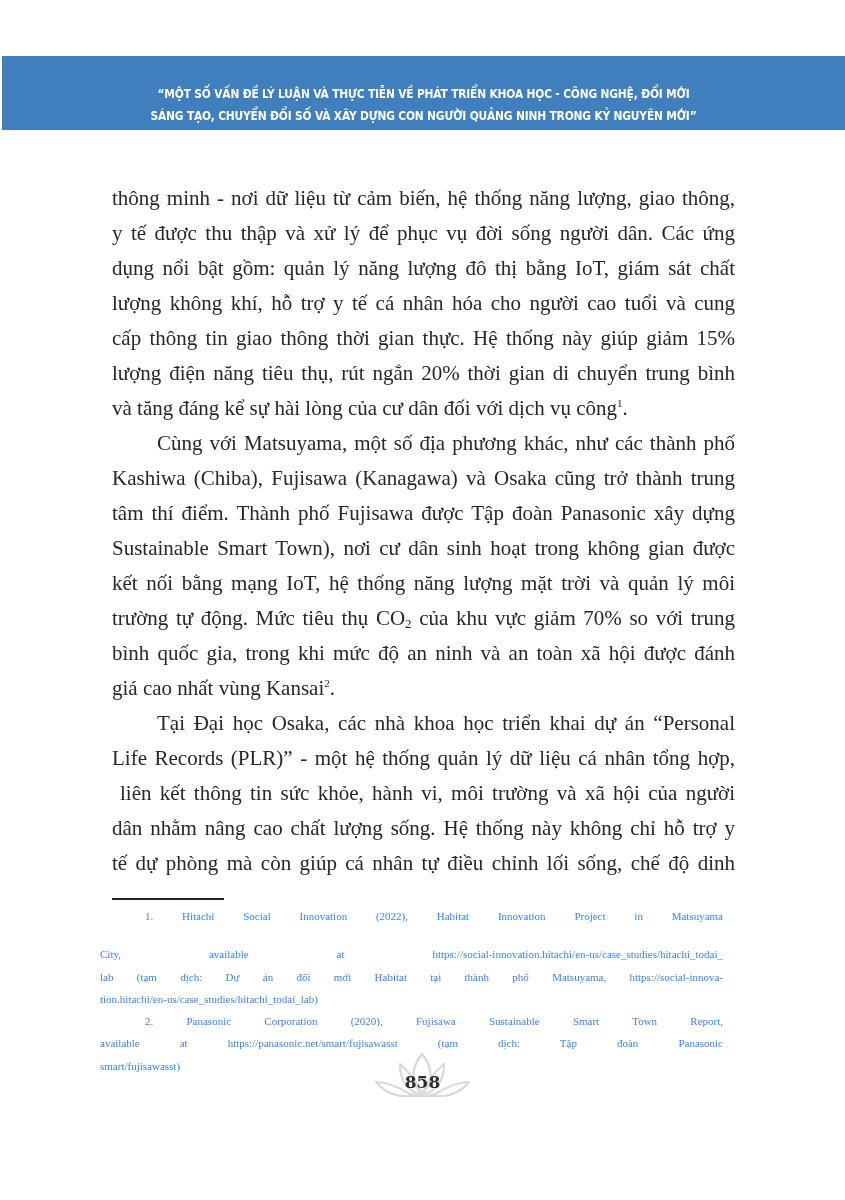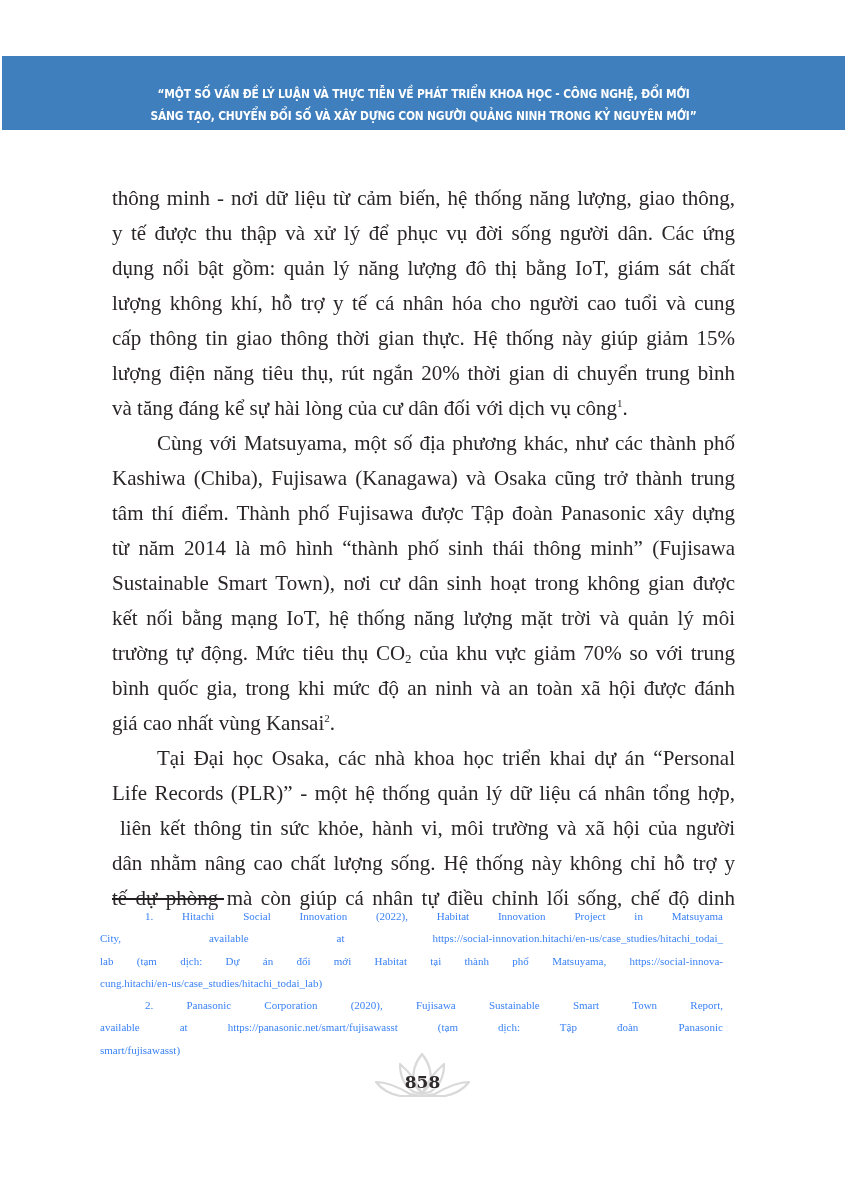--- a/index.html
+++ b/index.html
@@ -144,40 +144,39 @@
   <span class="line" style="display: block; margin-top: 28px;">thông minh - nơi dữ liệu từ cảm biến, hệ thống năng lượng, giao thông,</span>
   <span class="line" style="display: block;">y tế được thu thập và xử lý để phục vụ đời sống người dân. Các ứng</span>
   <span class="line" style="display: block;">dụng nổi bật gồm: quản lý năng lượng đô thị bằng IoT, giám sát chất</span>
   <span class="line" style="display: block;">lượng không khí, hỗ trợ y tế cá nhân hóa cho người cao tuổi và cung</span>
   <span class="line" style="display: block;">cấp thông tin giao thông thời gian thực. Hệ thống này giúp giảm 15%</span>
   <span class="line" style="display: block;">lượng điện năng tiêu thụ, rút ngắn 20% thời gian di chuyển trung bình</span>
   <span class="line last" style="display: block;"><span>và tăng đáng kể sự hài lòng của cư dân đối với dịch vụ công</span><sup class="fn">1</sup><span>.</span></span>
   <span class="line indent" style="display: block;">Cùng với Matsuyama, một số địa phương khác, như các thành phố</span>
   <span class="line" style="display: block;">Kashiwa (Chiba), Fujisawa (Kanagawa) và Osaka cũng trở thành trung</span>
   <span class="line" style="display: block;">tâm thí điểm. Thành phố Fujisawa được Tập đoàn Panasonic xây dựng</span>
-  <span class="line" style="display: block;">từ năm 2014 là mô hình “thành phố sinh thái thông minh” (Fujisawa</span>
   <span class="line" style="display: block;">Sustainable Smart Town), nơi cư dân sinh hoạt trong không gian được</span>
   <span class="line" style="display: block;">kết nối bằng mạng IoT, hệ thống năng lượng mặt trời và quản lý môi</span>
   <span class="line" style="display: block;"><span>trường tự động. Mức tiêu thụ CO</span><sub class="chem">2</sub><span> của khu vực giảm 70% so với trung</span></span>
   <span class="line" style="display: block;">bình quốc gia, trong khi mức độ an ninh và an toàn xã hội được đánh</span>
   <span class="line last" style="display: block;"><span>giá cao nhất vùng Kansai</span><sup class="fn">2</sup><span>.</span></span>
   <span class="line indent" style="display: block;">Tại Đại học Osaka, các nhà khoa học triển khai dự án “Personal</span>
   <span class="line" style="display: block;">Life Records (PLR)” - một hệ thống quản lý dữ liệu cá nhân tổng hợp,</span>
   <span class="line" style="display: block; margin-left: 8px;">liên kết thông tin sức khỏe, hành vi, môi trường và xã hội của người</span>
   <span class="line" style="display: block;">dân nhằm nâng cao chất lượng sống. Hệ thống này không chỉ hỗ trợ y</span>
   <span class="line" style="display: block;">tế dự phòng mà còn giúp cá nhân tự điều chỉnh lối sống, chế độ dinh</span>
 </div>
 
 <div class="fn-sep"></div>
 
 <div class="footnotes">
   <span class="fline indent" style="display: block;">1. Hitachi Social Innovation (2022), Habitat Innovation Project in Matsuyama</span>
-  <span class="fline" style="display: block;">City, available at https://social-innovation.hitachi/en-us/case_studies/hitachi_todai_</span>
+  <span class="fline" style="display: block; margin-top: 16px;">City, available at https://social-innovation.hitachi/en-us/case_studies/hitachi_todai_</span>
   <span class="fline" style="display: block;">lab (tạm dịch: Dự án đổi mới Habitat tại thành phố Matsuyama, https://social-innova-</span>
-  <span class="fline last" style="display: block;">cung.hitachi/en-us/case_studies/hitachi_todai_lab)</span>
+  <span class="fline last" style="display: block;">tion.hitachi/en-us/case_studies/hitachi_todai_lab)</span>
   <span class="fline indent" style="display: block;">2. Panasonic Corporation (2020), Fujisawa Sustainable Smart Town Report,</span>
   <span class="fline" style="display: block;">available at https://panasonic.net/smart/fujisawasst (tạm dịch: Tập đoàn Panasonic</span>
   <span class="fline last" style="display: block;">smart/fujisawasst)</span>
 </div>
 
 <div class="page-num-wrap">
   <svg width="105" height="52" viewBox="0 0 105 52">
     <g fill="none" stroke="#d9d9d9" stroke-width="2.2" stroke-linejoin="round">
       <path d="M52 4 C44 14 42 24 44 34 L52 44 L60 34 C62 24 60 14 52 4 Z"></path>
       <path d="M30 14 C30 26 34 36 44 42 L52 44 C48 36 44 26 30 14 Z"></path>

